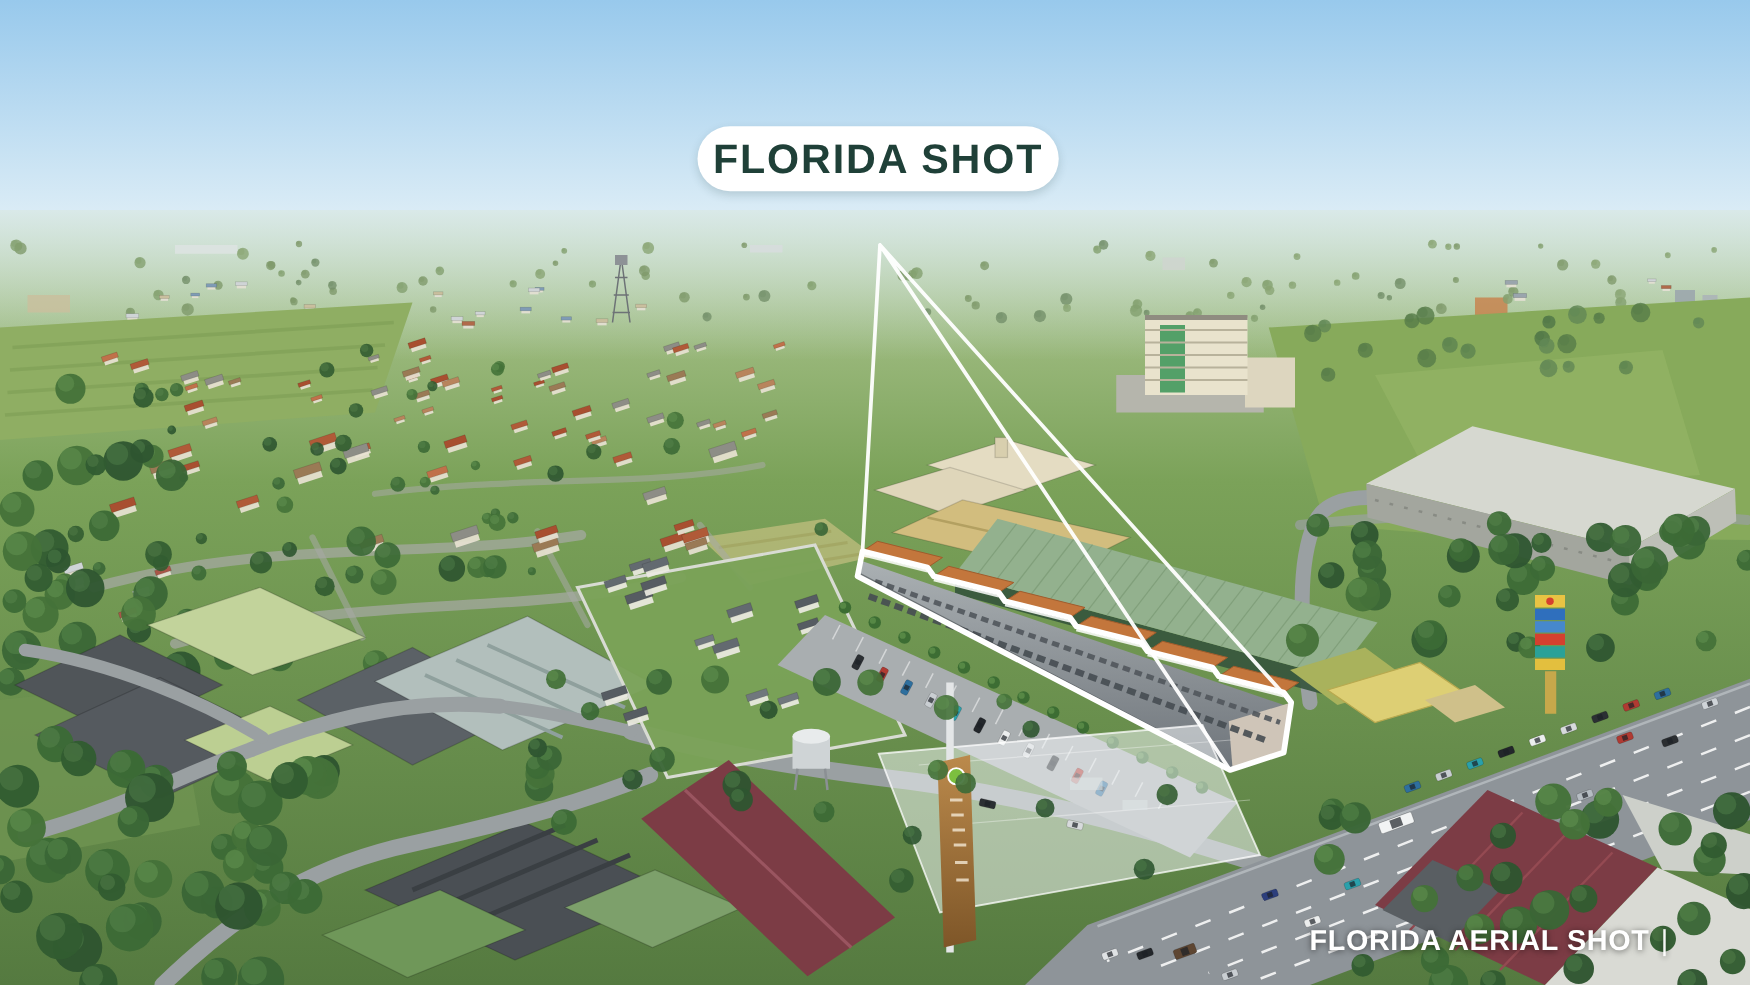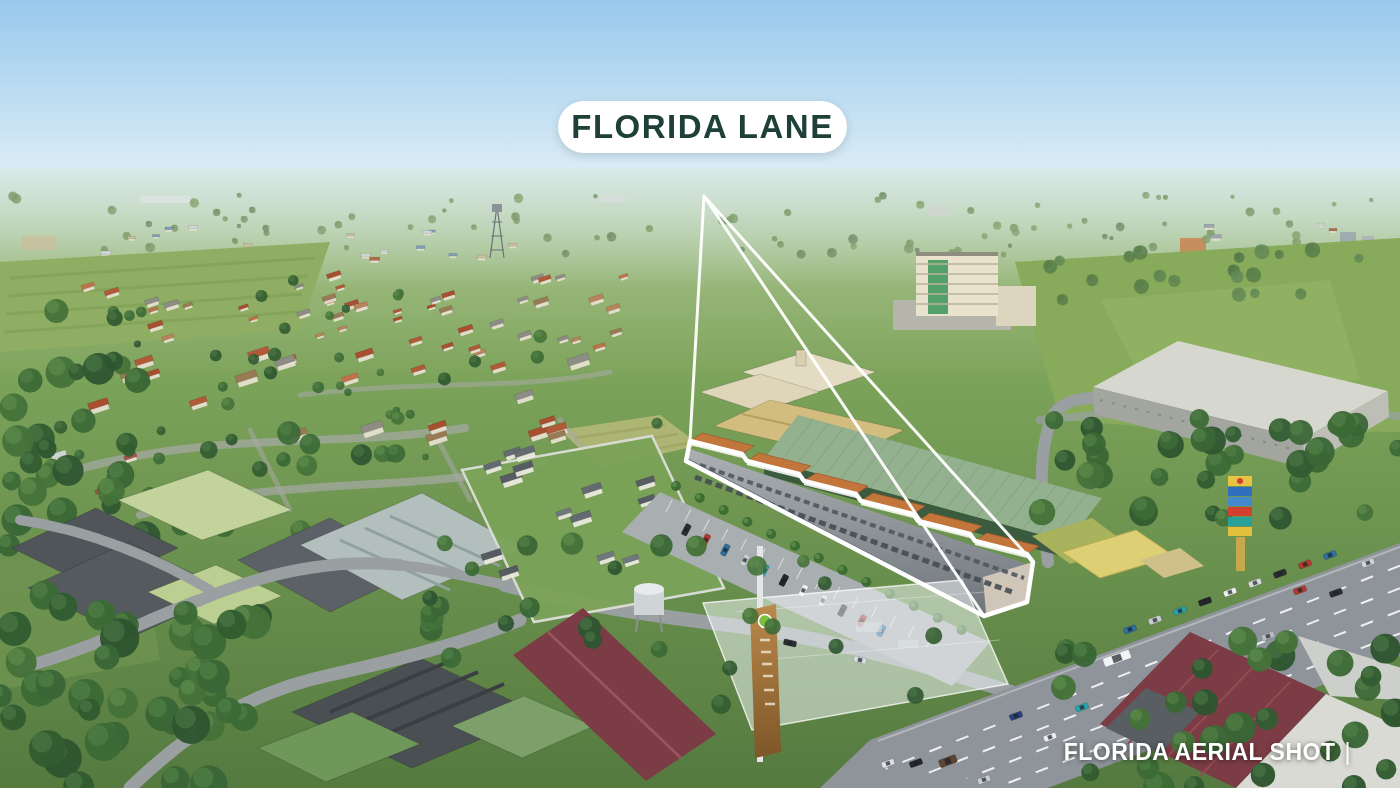--- a/index.html
+++ b/index.html
@@ -4,21 +4,21 @@
 <style>
   html,body{margin:0;padding:0;background:#000;}
   .stage{position:relative;width:1400px;height:788px;overflow:hidden;
          font-family:"Liberation Sans","DejaVu Sans",sans-serif;}
   .stage svg{position:absolute;left:0;top:0;}
   .label-pill{position:absolute;left:558px;top:101px;width:289px;height:52px;
     background:var(--label_bg,#fff);border-radius:27px;display:flex;align-items:center;
     justify-content:center;box-shadow:0 3px 8px rgba(30,60,60,.18);}
   .label-pill span{color:var(--label_text,#1f4038);font-size:33px;font-weight:700;
     letter-spacing:1.5px;}
-  .caption{position:absolute;right:40px;top:739px;display:flex;align-items:baseline;
+  .caption{position:absolute;right:56px;top:739px;display:flex;align-items:baseline;
     color:var(--caption_text,#fff);font-size:23px;letter-spacing:.5px;
     text-shadow:0 1px 5px rgba(0,0,0,.55);white-space:nowrap;}
   .cap-bold{font-weight:800;}
   .cap-sep{font-weight:300;margin:0 9px;opacity:.95;}
   .cap-reg{font-weight:300;opacity:.95;}
 </style>
 </head>
 <body>
 
 <div class="stage">
@@ -1586,20 +1586,20 @@
         <circle cx="1144.650994501612" cy="763.9702644165023" r="6.203549398679752" fill="#55824a" opacity="0.582"></circle>
       </g>
 
   <g id="callout" fill="none" style="stroke:var(--callout,#ffffff)" stroke-linejoin="round" stroke-linecap="round">
     <path d="M704,196 L690,441 M704,196 L984,616 M704,196 L1033,562" stroke-width="3" opacity=".95"></path>
     <path d="M686,461 L690,441 l52,13 l5,7 l52,13 l5,7 l52,13 l5,7 l52,13 l5,7 l52,13 l5,7 l52,13 l6,8 L1027,602 L984,616 Z" stroke-width="4.5"></path>
   </g>
 </svg>
 
 <div class="label-pill">
-  <span>FLORIDA LANE</span>
+  <span>FLORIDA SHOT</span>
 </div>
 
 <div class="caption">
   <span class="cap-bold">FLORIDA AERIAL SHOT</span>
   <span class="cap-sep">|</span>
 </div>
 </div>
 
 </body></html>

